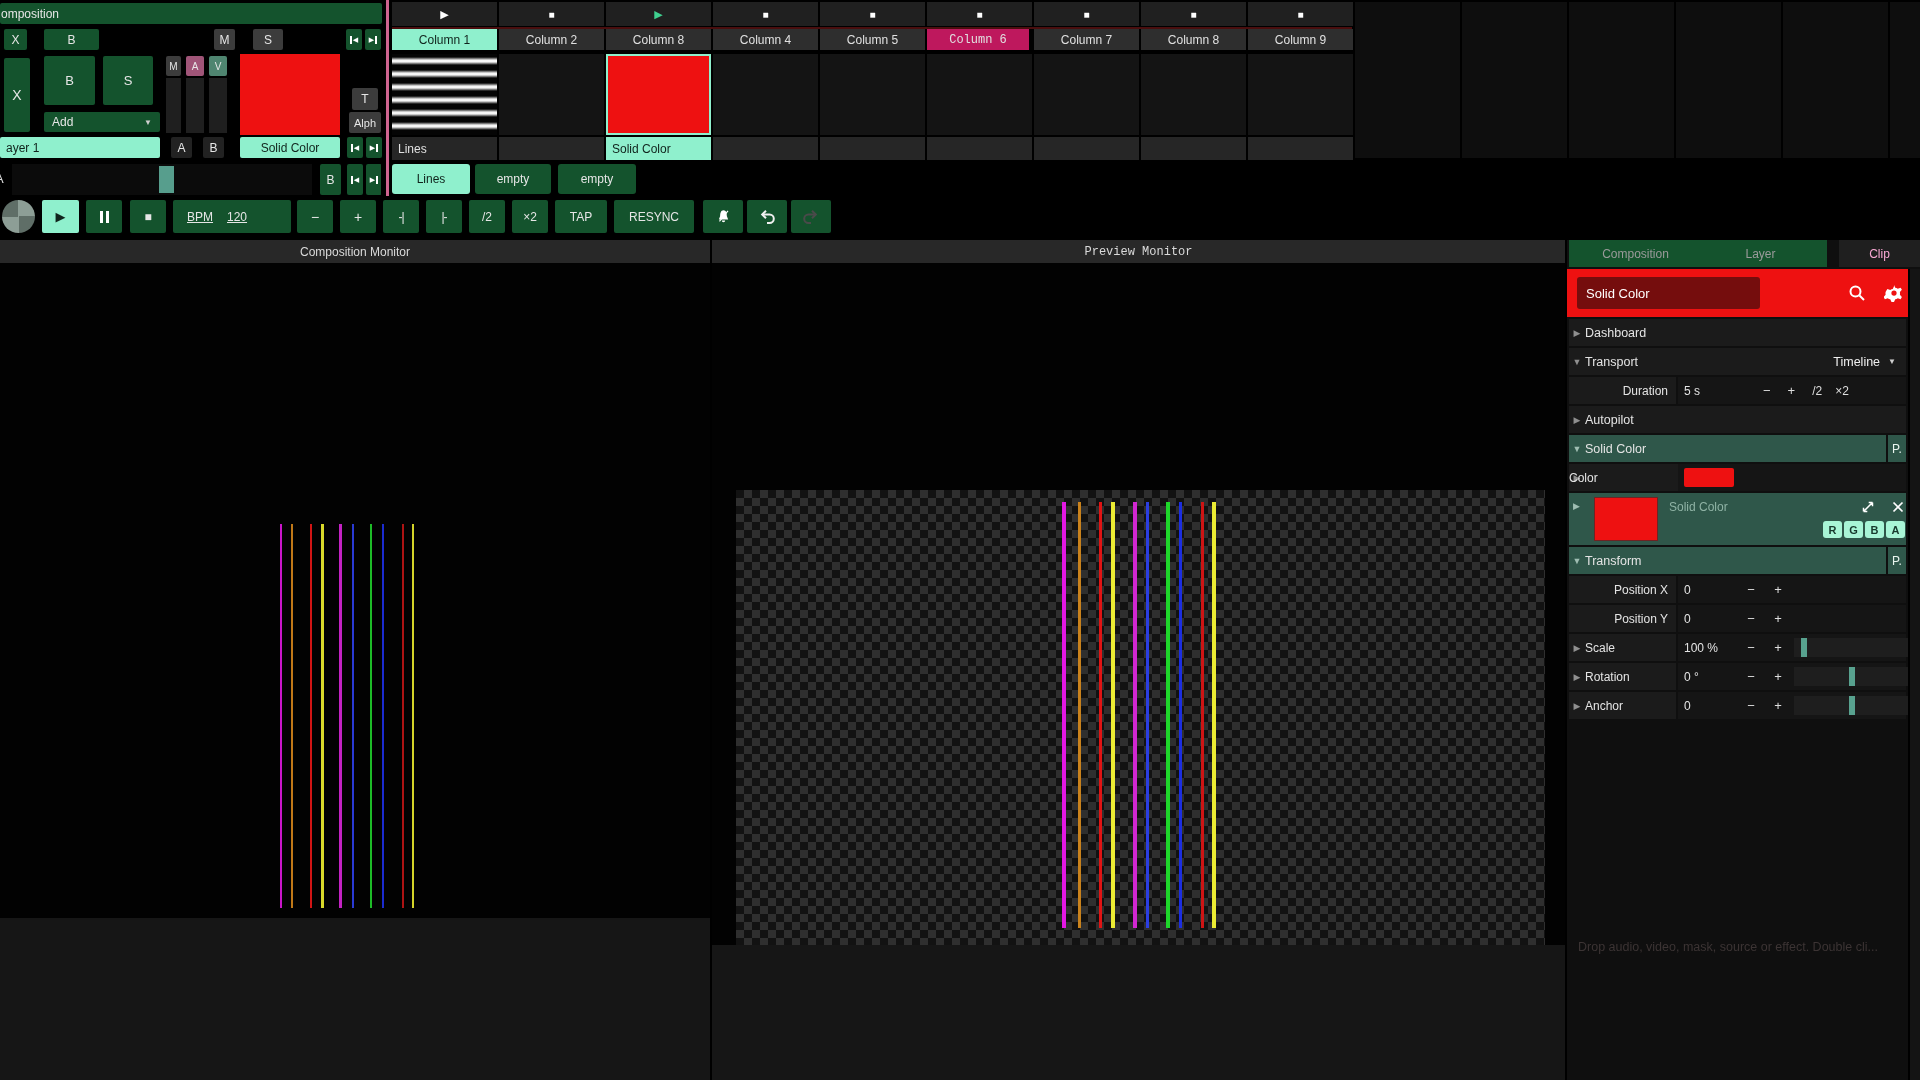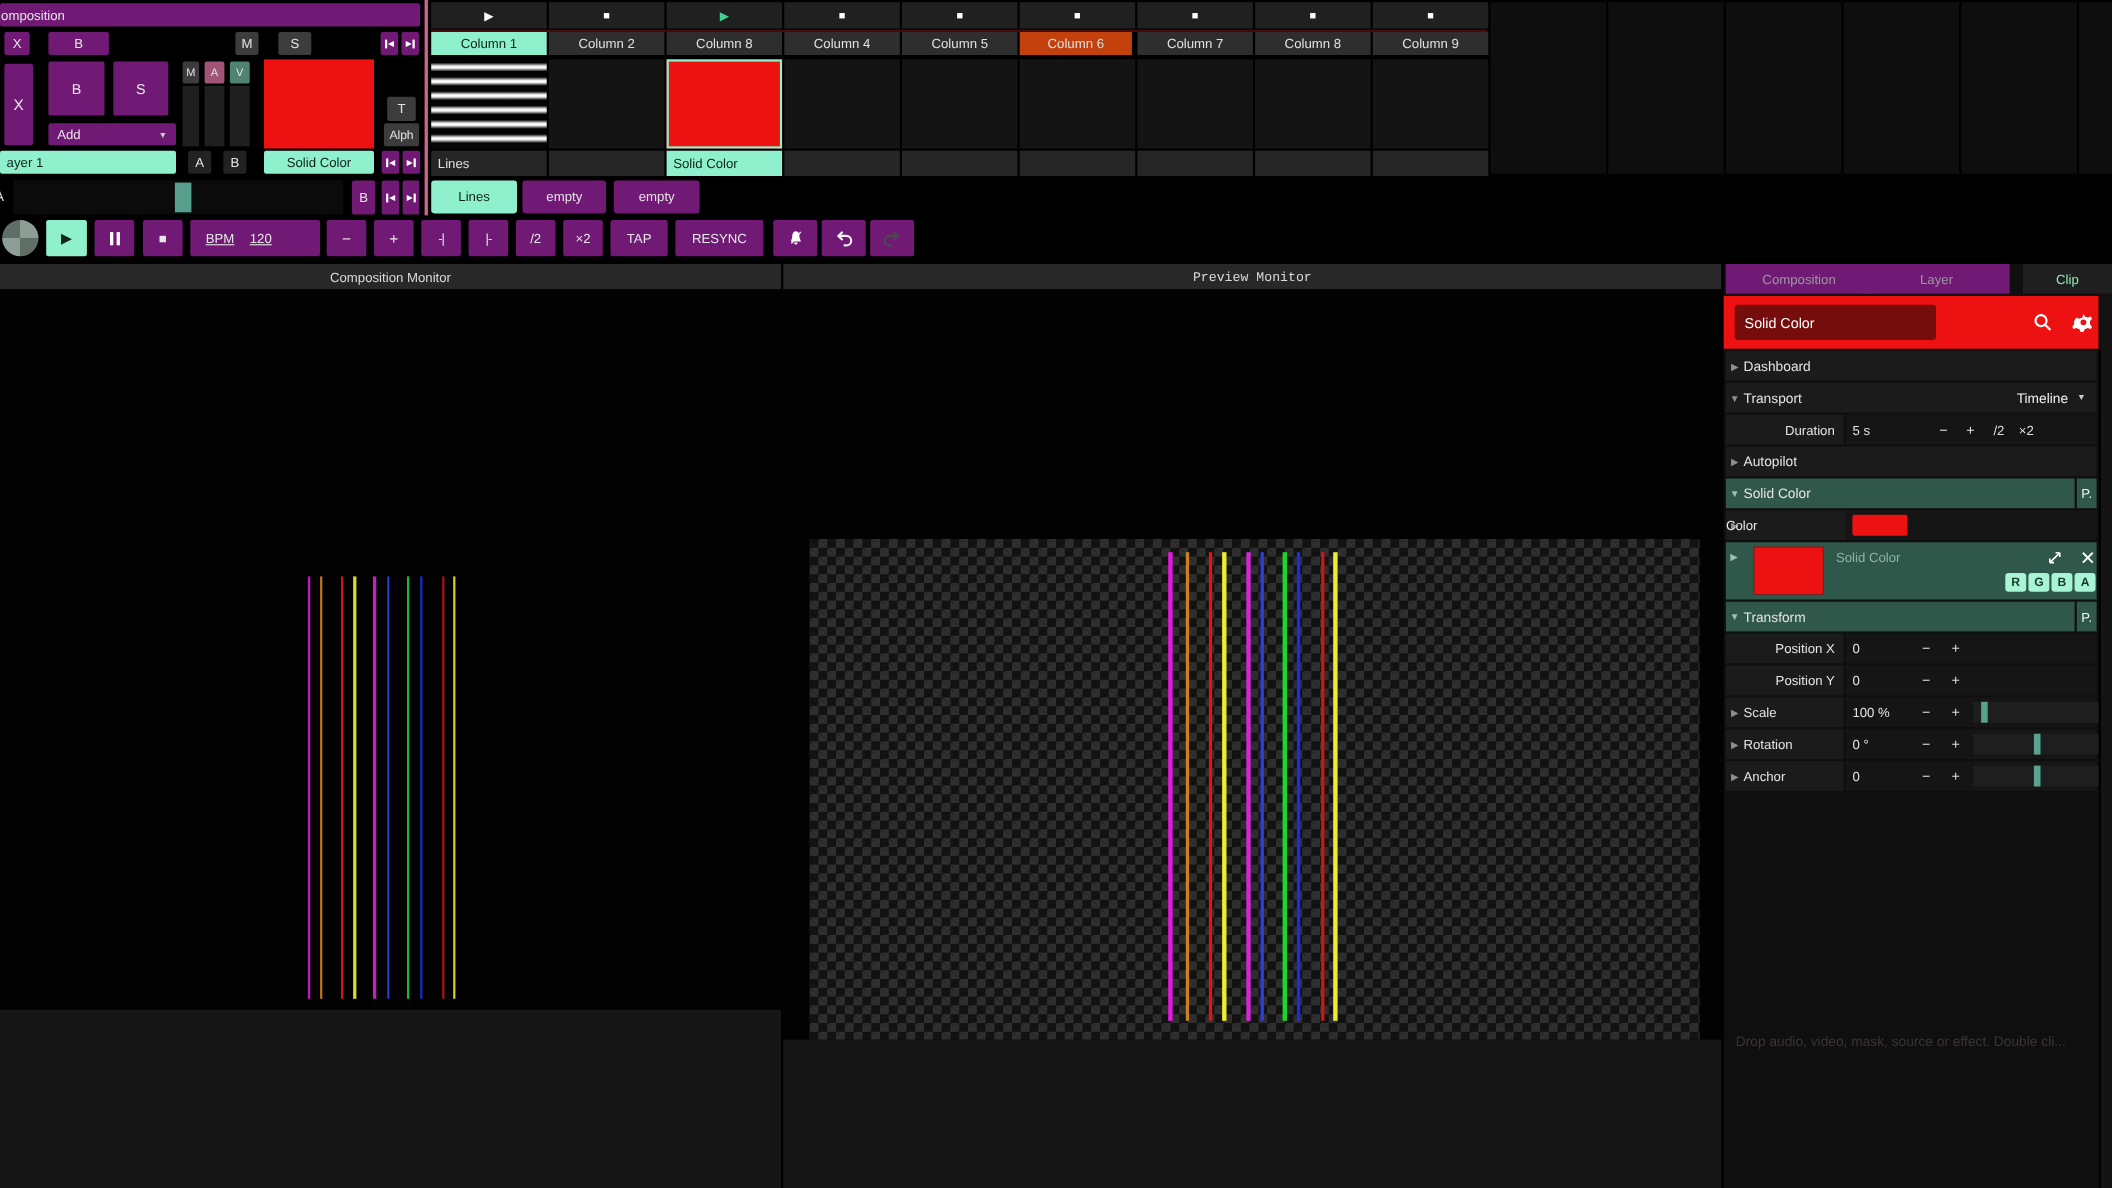--- a/index.html
+++ b/index.html
@@ -1,19 +1,19 @@
 <!DOCTYPE html>
 <html><head>
 <meta charset="utf-8">
 <style>
   html,body{margin:0;padding:0;background:#000;}
   #root{position:relative;width:1920px;height:1080px;background:#000;overflow:hidden;
         font-family:"Liberation Sans",sans-serif;color:#e4e4e4;font-size:12px;}
   .abs{position:absolute;}
-  .btn{position:absolute;background:#701a75;color:#e6e6e6;display:flex;align-items:center;
+  .btn{position:absolute;background:#14532d;color:#e6e6e6;display:flex;align-items:center;
        justify-content:center;border-radius:2px;font-size:12px;cursor:default;}
   .btn.lt{background:#3c3c3c;}
   .teal{background:#8ff0cd!important;color:#10231c!important;text-align:center;}
   .skip{display:flex;align-items:center;justify-content:center;gap:1px;font-size:7px;color:#fff;}
   .skip .bar{width:2px;height:8px;background:#fff;}
   .mon-hdr{position:absolute;height:23px;background:#282828;display:flex;align-items:center;
        justify-content:center;color:#dadada;font-size:12px;}
   .vline{position:absolute;}
   .chk{background-color:#121212;
        background-image:
@@ -146,21 +146,21 @@
         <div style="position: absolute; left: 713px; top: 137px; width: 105px; height: 23px; display: flex; align-items: center; padding-left: 6px; box-sizing: border-box; font-size: 12px; background: rgb(38, 38, 38); color: rgb(224, 224, 224);"></div>
         <div style="position: absolute; left: 820px; top: 2px; width: 105px; height: 24px; background: rgb(32, 32, 32); display: flex; align-items: center; justify-content: center;">
           <span style="font-size: 10px; color: rgb(255, 255, 255);">■</span>
         </div>
         <div style="position: absolute; left: 820px; top: 29px; width: 105px; height: 21px; display: flex; align-items: center; justify-content: center; font-size: 12px; background: rgb(46, 46, 46); color: rgb(224, 224, 224);">Column 5</div>
         <div style="position: absolute; left: 820px; top: 54px; width: 105px; height: 81px; background: rgb(20, 20, 20);"></div>
         <div style="position: absolute; left: 820px; top: 137px; width: 105px; height: 23px; display: flex; align-items: center; padding-left: 6px; box-sizing: border-box; font-size: 12px; background: rgb(38, 38, 38); color: rgb(224, 224, 224);"></div>
         <div style="position: absolute; left: 927px; top: 2px; width: 105px; height: 24px; background: rgb(32, 32, 32); display: flex; align-items: center; justify-content: center;">
           <span style="font-size: 10px; color: rgb(255, 255, 255);">■</span>
         </div>
-        <div style="position: absolute; left: 927px; top: 29px; width: 102px; height: 21px; display: flex; align-items: center; justify-content: center; font-size: 12px; background: #c2410c; color: rgb(224, 224, 224);">Column 6</div>
+        <div style="position: absolute; left: 927px; top: 29px; width: 102px; height: 21px; display: flex; align-items: center; justify-content: center; font-size: 12px; background: #be185d; color: rgb(224, 224, 224); font-family: Liberation Mono, monospace;">Column 6</div>
         <div style="position: absolute; left: 927px; top: 54px; width: 105px; height: 81px; background: rgb(20, 20, 20);"></div>
         <div style="position: absolute; left: 927px; top: 137px; width: 105px; height: 23px; display: flex; align-items: center; padding-left: 6px; box-sizing: border-box; font-size: 12px; background: rgb(38, 38, 38); color: rgb(224, 224, 224);"></div>
         <div style="position: absolute; left: 1034px; top: 2px; width: 105px; height: 24px; background: rgb(32, 32, 32); display: flex; align-items: center; justify-content: center;">
           <span style="font-size: 10px; color: rgb(255, 255, 255);">■</span>
         </div>
         <div style="position: absolute; left: 1034px; top: 29px; width: 105px; height: 21px; display: flex; align-items: center; justify-content: center; font-size: 12px; background: rgb(46, 46, 46); color: rgb(224, 224, 224);">Column 7</div>
         <div style="position: absolute; left: 1034px; top: 54px; width: 105px; height: 81px; background: rgb(20, 20, 20);"></div>
         <div style="position: absolute; left: 1034px; top: 137px; width: 105px; height: 23px; display: flex; align-items: center; padding-left: 6px; box-sizing: border-box; font-size: 12px; background: rgb(38, 38, 38); color: rgb(224, 224, 224);"></div>
         <div style="position: absolute; left: 1141px; top: 2px; width: 105px; height: 24px; background: rgb(32, 32, 32); display: flex; align-items: center; justify-content: center;">
           <span style="font-size: 10px; color: rgb(255, 255, 255);">■</span>
@@ -317,21 +317,21 @@
   <div class="abs" style="left:1565px;top:240px;width:2px;height:840px;background:#000;"></div>
 
   <div class="abs" style="left:1567px;top:240px;width:353px;height:840px;background:#0f0f0f;">
 
     <div class="btn" style="left:2px;top:0;width:133px;height:27px;color:#9a9a9a;border-radius:0;">
         <span>Composition</span>
       </div>
     <div class="btn" style="left:127px;top:0;width:133px;height:27px;color:#9a9a9a;border-radius:0;">
         <span>Layer</span>
       </div>
-    <div class="btn" style="left:272px;top:0;width:81px;height:27px;background:#1f1f1f;color:#86efac;border-radius:0;">
+    <div class="btn" style="left:272px;top:0;width:81px;height:27px;background:#1f1f1f;color:#f9a8d4;border-radius:0;">
         <span>Clip</span>
       </div>
 
     <div class="abs" style="left:0;top:29px;width:341px;height:48px;background:#ee1111;">
       <div class="abs" style="left:10px;top:8px;width:183px;height:32px;background:#750d0d;border-radius:3px;display:flex;align-items:center;padding-left:9px;box-sizing:border-box;">
         <span style="color:#fff;font-size:13px;">Solid Color</span>
       </div>
       <div class="abs" style="left:280px;top:14px;width:20px;height:20px;">
         <svg width="20" height="20" viewBox="0 0 20 20">
           <circle cx="8.5" cy="8.5" r="5" fill="none" stroke="#fff" stroke-width="2"></circle>

